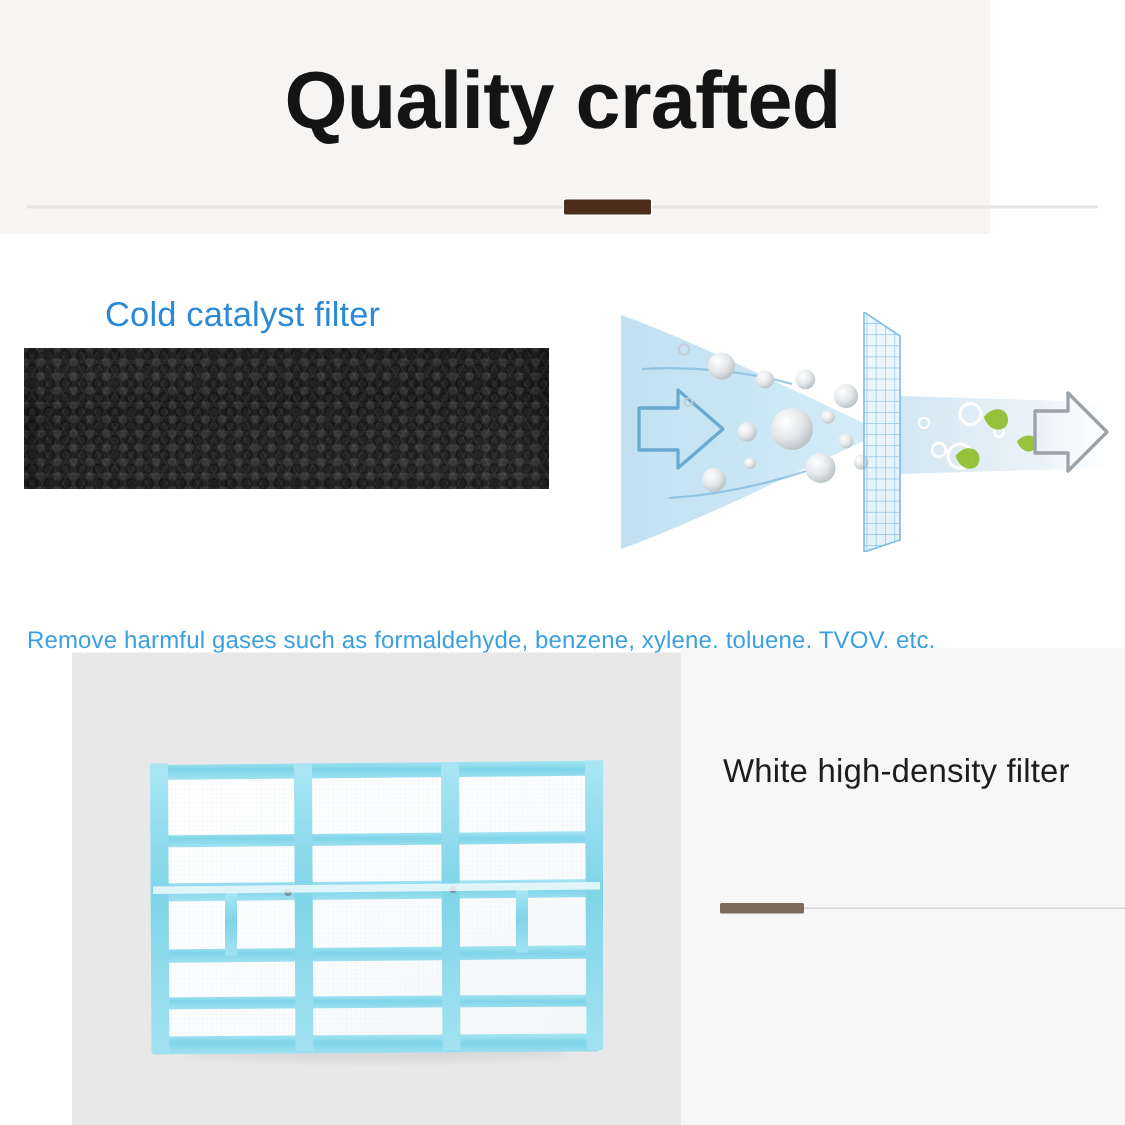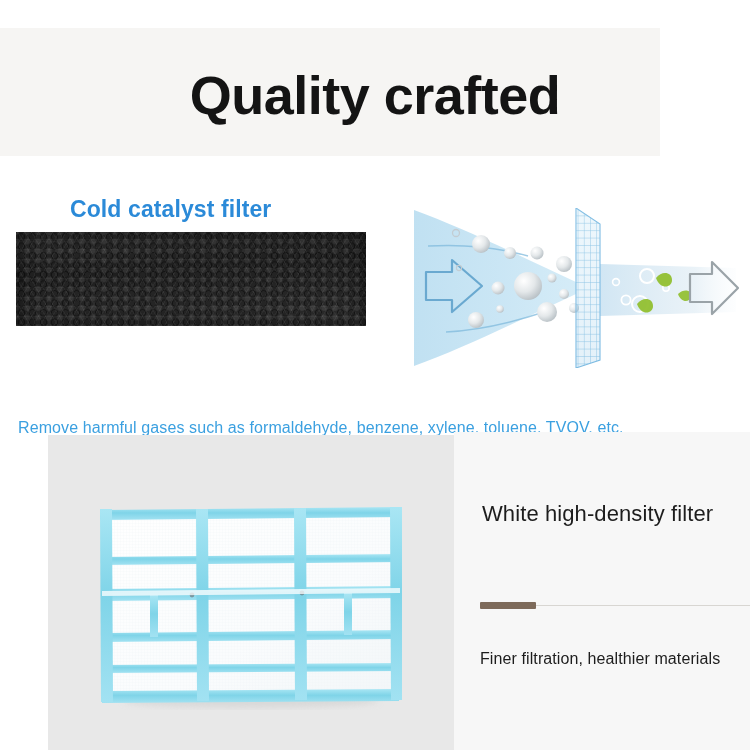--- a/index.html
+++ b/index.html
@@ -22,21 +22,20 @@
   }
 
   
   .header {
     position: absolute;
     left: 0; top: 0;
     width: 660px;
     height: 156px;
     background: #f6f5f3;
     box-sizing: border-box;
-    margin-top: 28px;
   }
   .header-title {
     position: absolute;
     left: 0; top: 36px;
     width: 750px;
     text-align: center;
     font-family: "Liberation Sans", sans-serif;
     font-size: 54px;
     font-weight: bold;
     letter-spacing: -0.5px;
@@ -68,21 +67,21 @@
     position: absolute;
     left: 0; top: 156px;
     width: 750px;
     height: 276px;
     background: #ffffff;
   }
   .catalyst-heading {
     position: absolute;
     left: 70px; top: 40px;
     font-size: 23px;
-    font-weight: 700;
+    font-weight: 400;
     color: #2b8ad8;
     letter-spacing: 0.1px;
     white-space: nowrap;
   }
   
   .carbon-panel {
     position: absolute;
     left: 16px; top: 76px;
     width: 350px;
     height: 94px;
@@ -333,17 +332,16 @@
         </svg>
       </div>
     </div>
 
     <div class="white-right">
       <div class="white-heading">
         <div>White high-density filter</div>
       </div>
       <div class="white-divider"></div>
       <div class="white-divider-accent"></div>
-      <div class="white-subcaption">Finer filtration, healthier materials</div>
     </div>
   </div>
 
 </div>
 
 </body></html>

